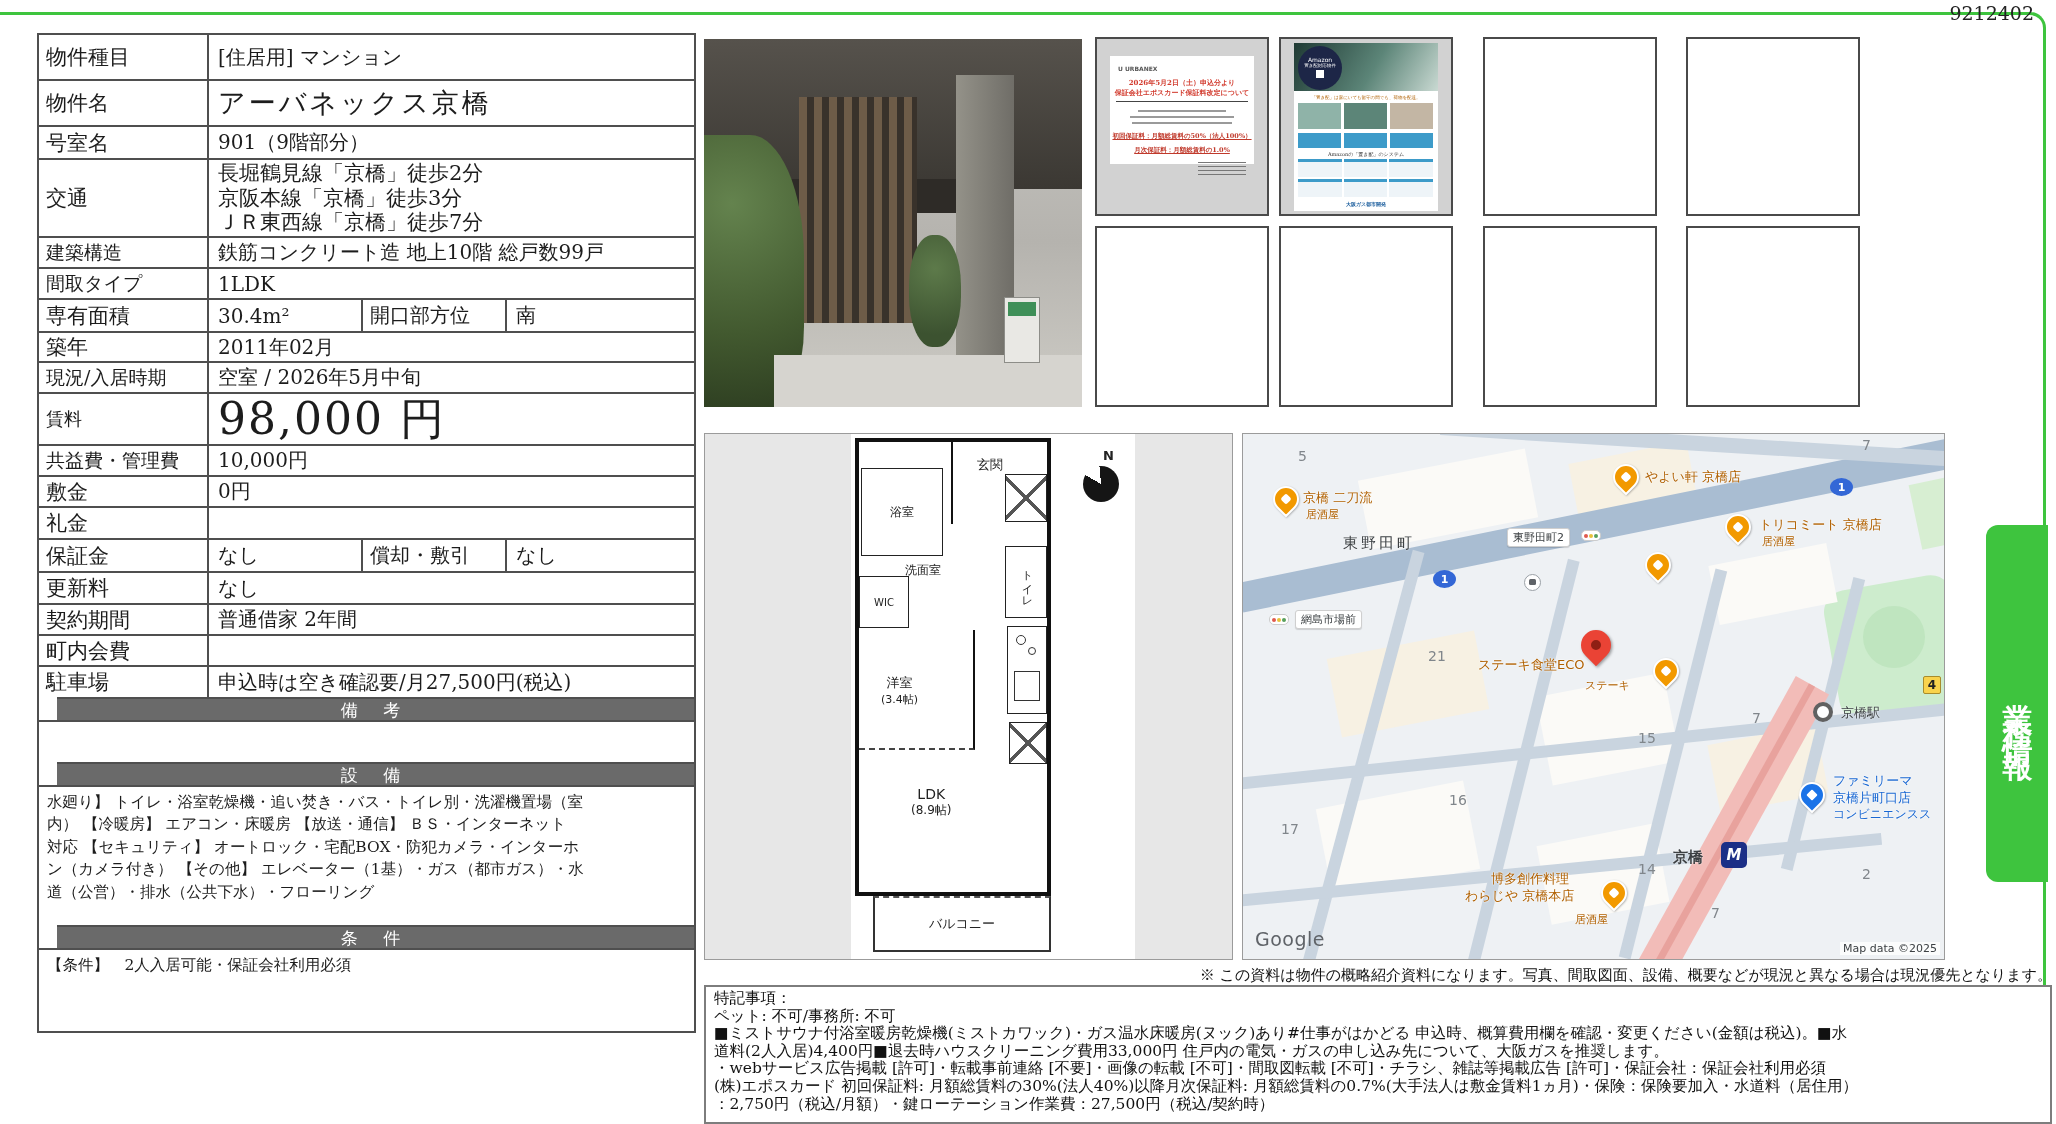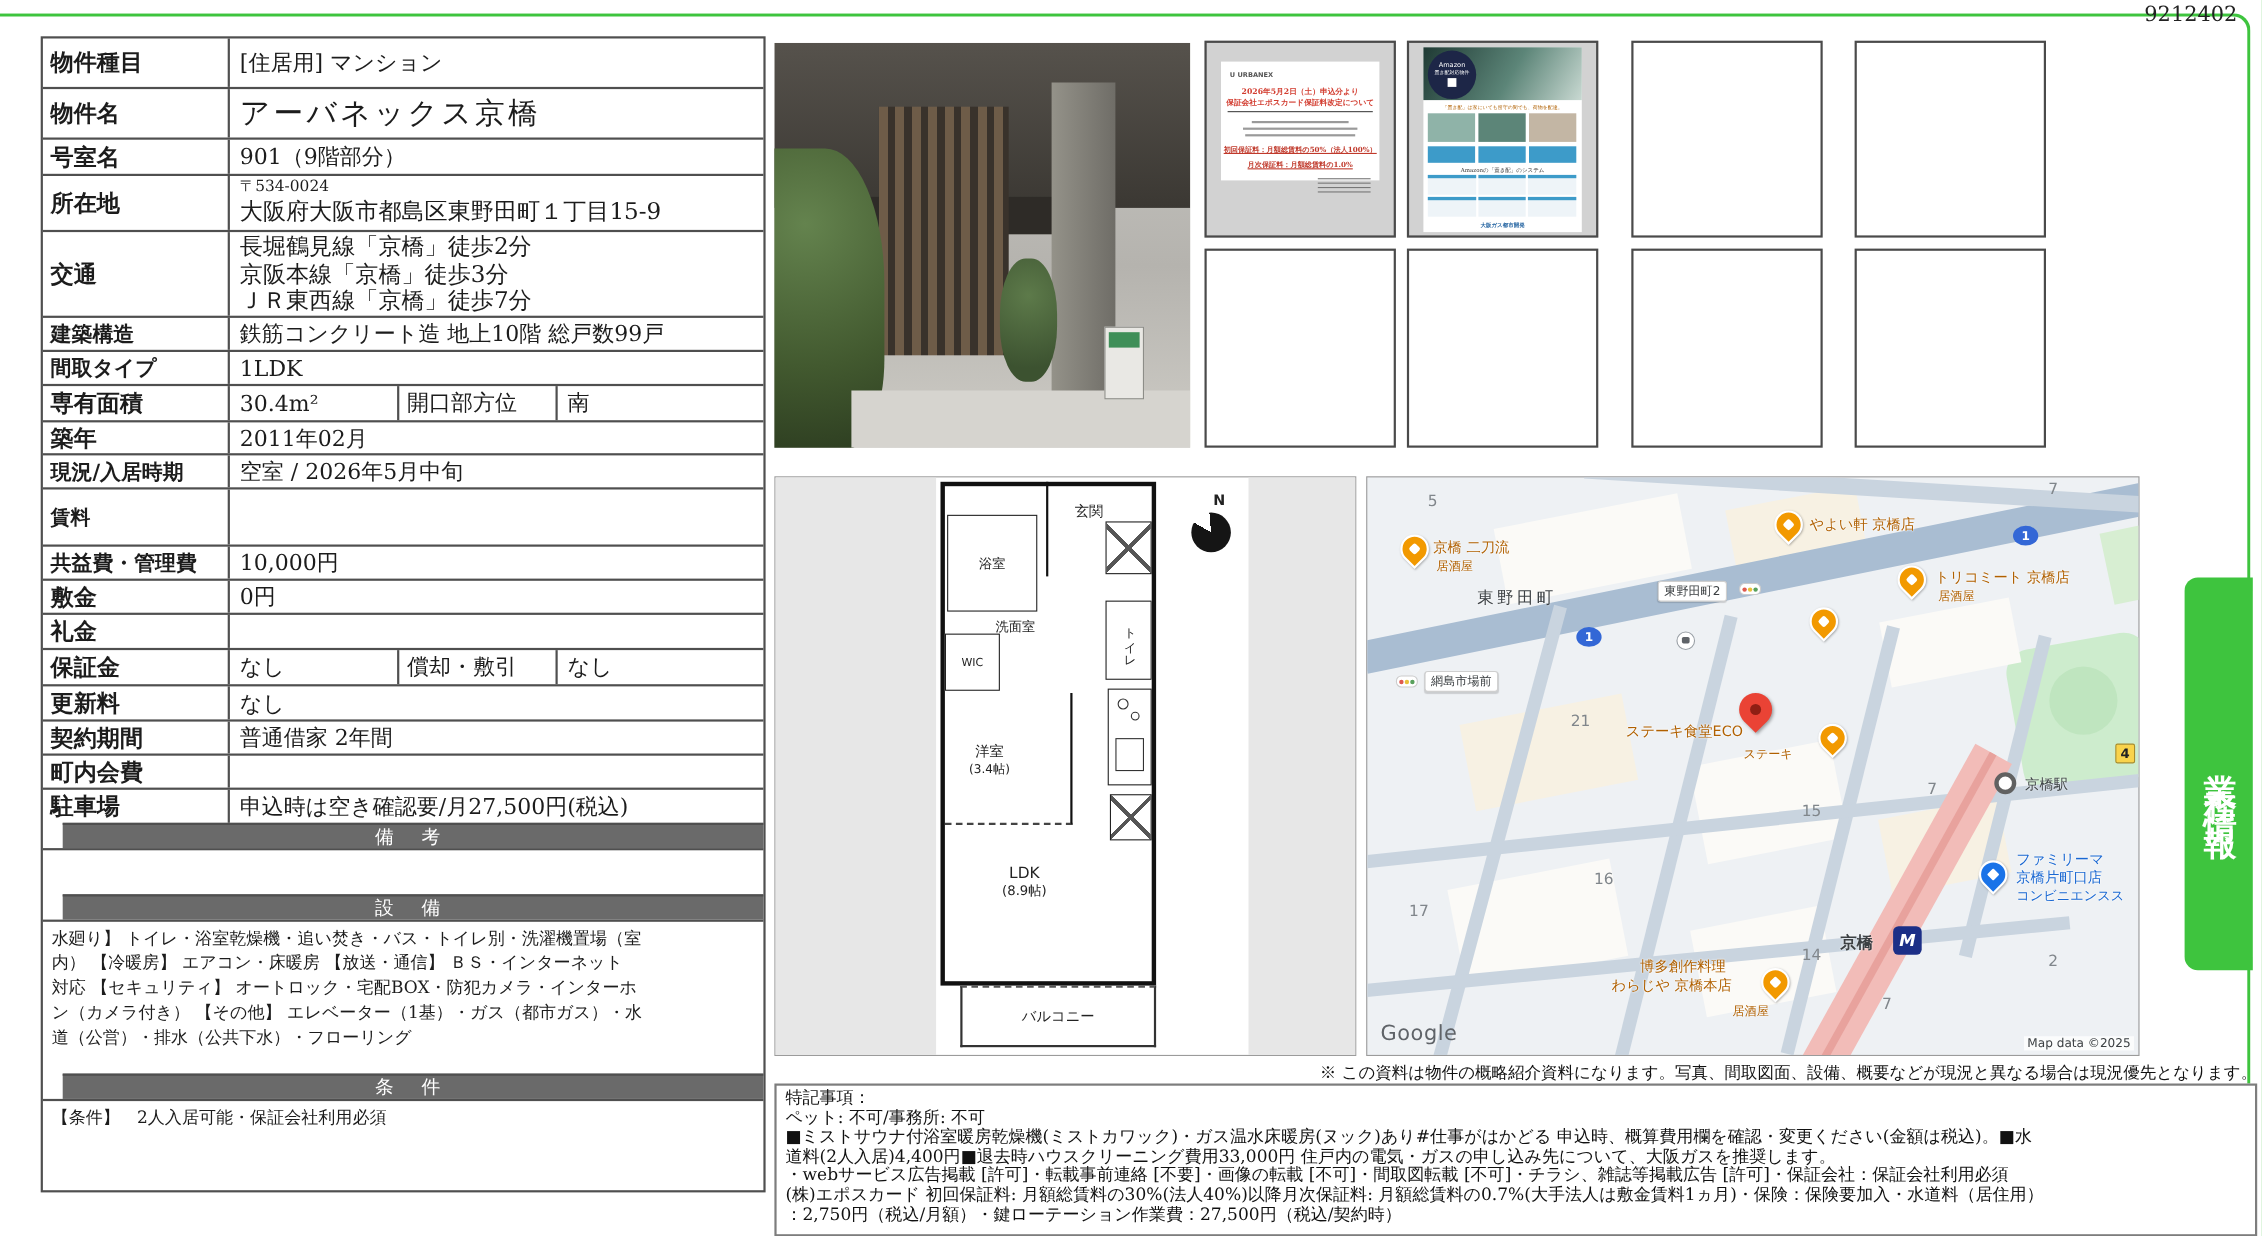--- a/index.html
+++ b/index.html
@@ -14,21 +14,21 @@
              border-radius:12px 0 0 12px; color:#fff; display:flex; align-items:center; justify-content:center;
              writing-mode:vertical-rl; font-family:"DejaVu Sans", sans-serif; font-size:30px; font-weight:bold;
              letter-spacing:16px; padding-top:14px; }
   .doc-num { left:1922px; top:2px; width:112px; font-size:19px; text-align:right; color:#222; }
 
   
   .ptable { left:37px; top:33px; width:659px; border:2px solid #4f4f4f; background:#fff; }
   .prow { display:flex; border-top:2px solid #4f4f4f; align-items:stretch; }
   .prow:first-child { border-top:none; }
   .lc { flex:0 0 170px; border-right:2px solid #4f4f4f; font-size:21px; padding:12px 7px;
-        display:flex; align-items:center;font-weight:bold; }
+        display:flex; align-items:center; }
   .vc { flex:1 1 auto; font-size:20px; padding:1px 9px; display:flex; align-items:center; min-width:0; }
   .vc.col { flex-direction:column; align-items:flex-start; justify-content:center; }
   .mc { flex:0 0 146px; border-right:2px solid #4f4f4f; border-left:2px solid #4f4f4f;
         font-size:20px; padding:1px 7px; display:flex; align-items:center; }
   .band { background:#6a6a6a; color:#fff; text-align:center; font-size:17px; height:23px;
           line-height:22px; letter-spacing:10px; font-family:"DejaVu Serif", serif;margin-left:18px; }
   .small-lbl { font-size:14px; line-height:1.1; }
   .eqp { font-size:15.5px; line-height:1.45; padding:4px 8px; }
   .big-rent { font-size:44px; letter-spacing:2px; }
   .name-big { font-size:27px; letter-spacing:3px; }
@@ -90,27 +90,20 @@
       <div class="vc">[住居用]  マンション</div>
     </div>
   <div class="prow" style="height:46px">
       <div class="lc">物件名</div>
       <div class="vc name-big">アーバネックス京橋</div>
     </div>
   <div class="prow" style="height:33px">
       <div class="lc">号室名</div>
       <div class="vc">901（9階部分）</div>
     </div>
-  <div class="prow" style="height:51px">
-    <div class="lc">所在地</div>
-    <div class="vc col">
-      <span class="small-lbl">〒534-0024</span>
-      <span style="font-size:21px">大阪府大阪市都島区東野田町１丁目15-9</span>
-    </div>
-  </div>
   <div class="prow" style="height:78px">
     <div class="lc">交通</div>
     <div class="vc col" style="font-size:21px; line-height:1.18">
       <span>長堀鶴見線「京橋」徒歩2分</span>
       <span>京阪本線「京橋」徒歩3分</span>
       <span>ＪＲ東西線「京橋」徒歩7分</span>
     </div>
   </div>
   <div class="prow" style="height:31px">
       <div class="lc" style="font-size:19px">建築構造</div>
@@ -129,20 +122,21 @@
   <div class="prow" style="height:30px">
       <div class="lc">築年</div>
       <div class="vc">2011年02月</div>
     </div>
   <div class="prow" style="height:31px">
       <div class="lc" style="font-size:19px">現況/入居時期</div>
       <div class="vc">空室 /  2026年5月中旬</div>
     </div>
   <div class="prow" style="height:52px">
       <div class="lc" style="font-size:18px">賃料</div>
+      <div class="vc big-rent">98,000 円</div>
     </div>
   <div class="prow" style="height:31px">
       <div class="lc" style="font-size:19px">共益費・管理費</div>
       <div class="vc">10,000円</div>
     </div>
   <div class="prow" style="height:31px">
       <div class="lc">敷金</div>
       <div class="vc">0円</div>
     </div>
   <div class="prow" style="height:32px">

